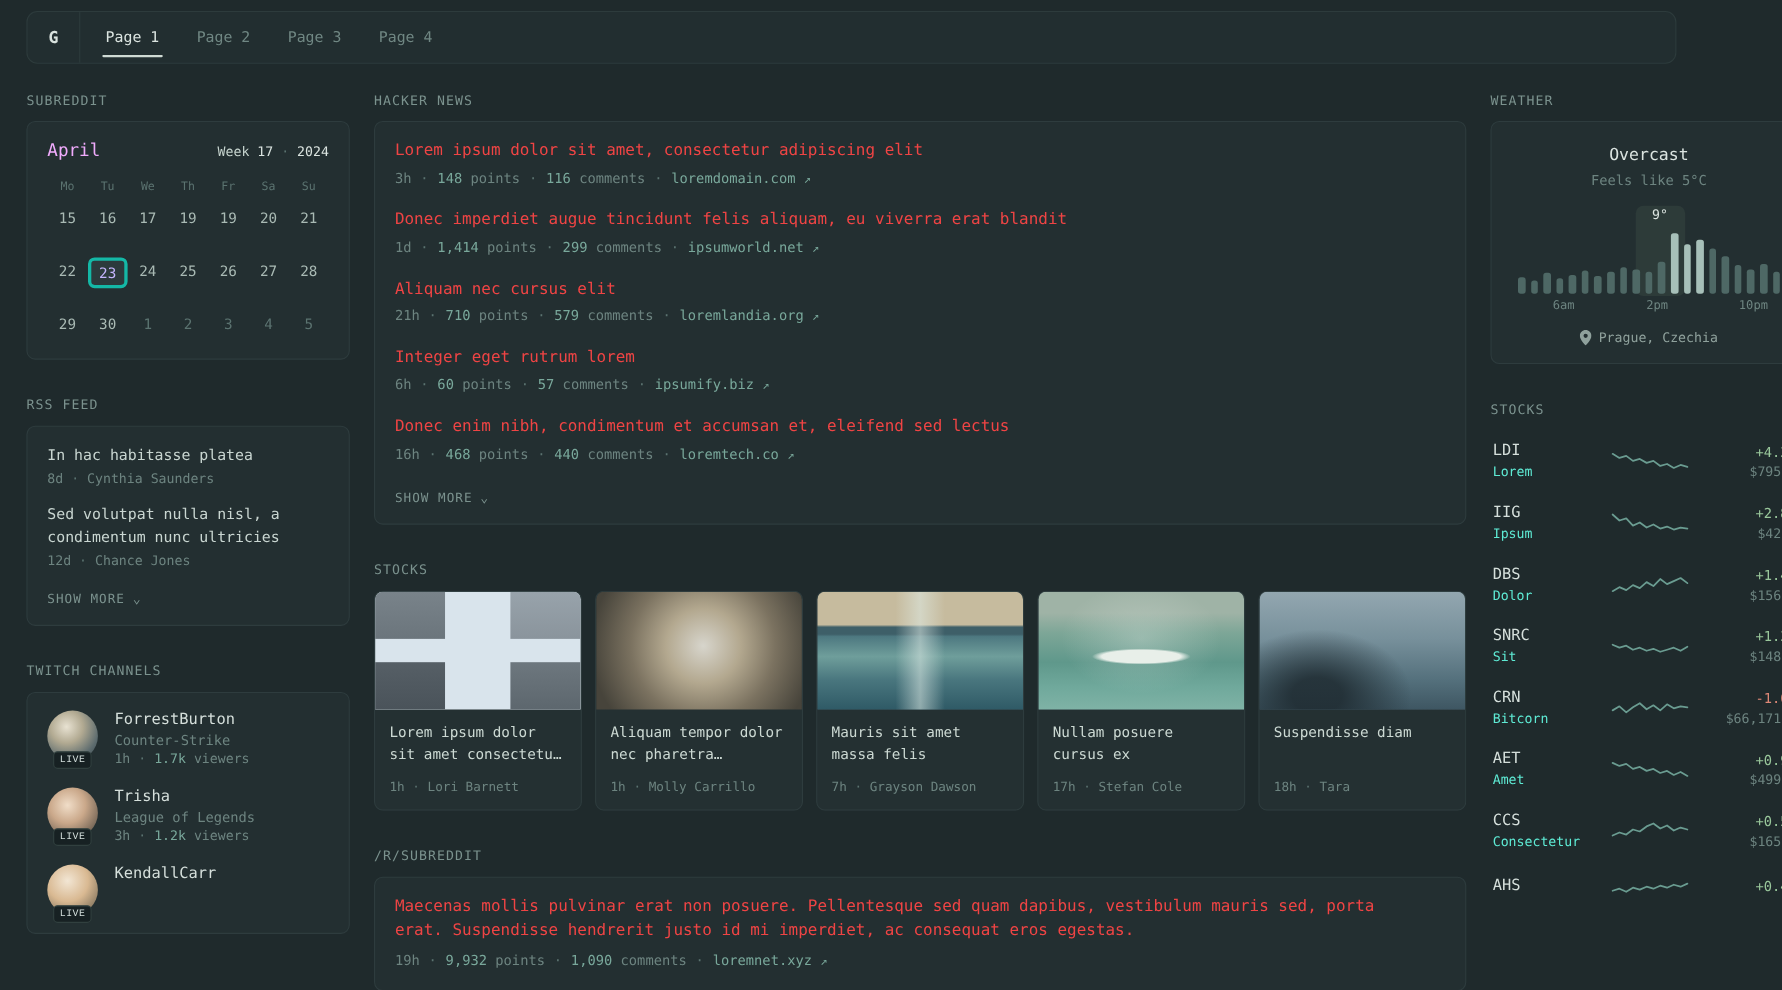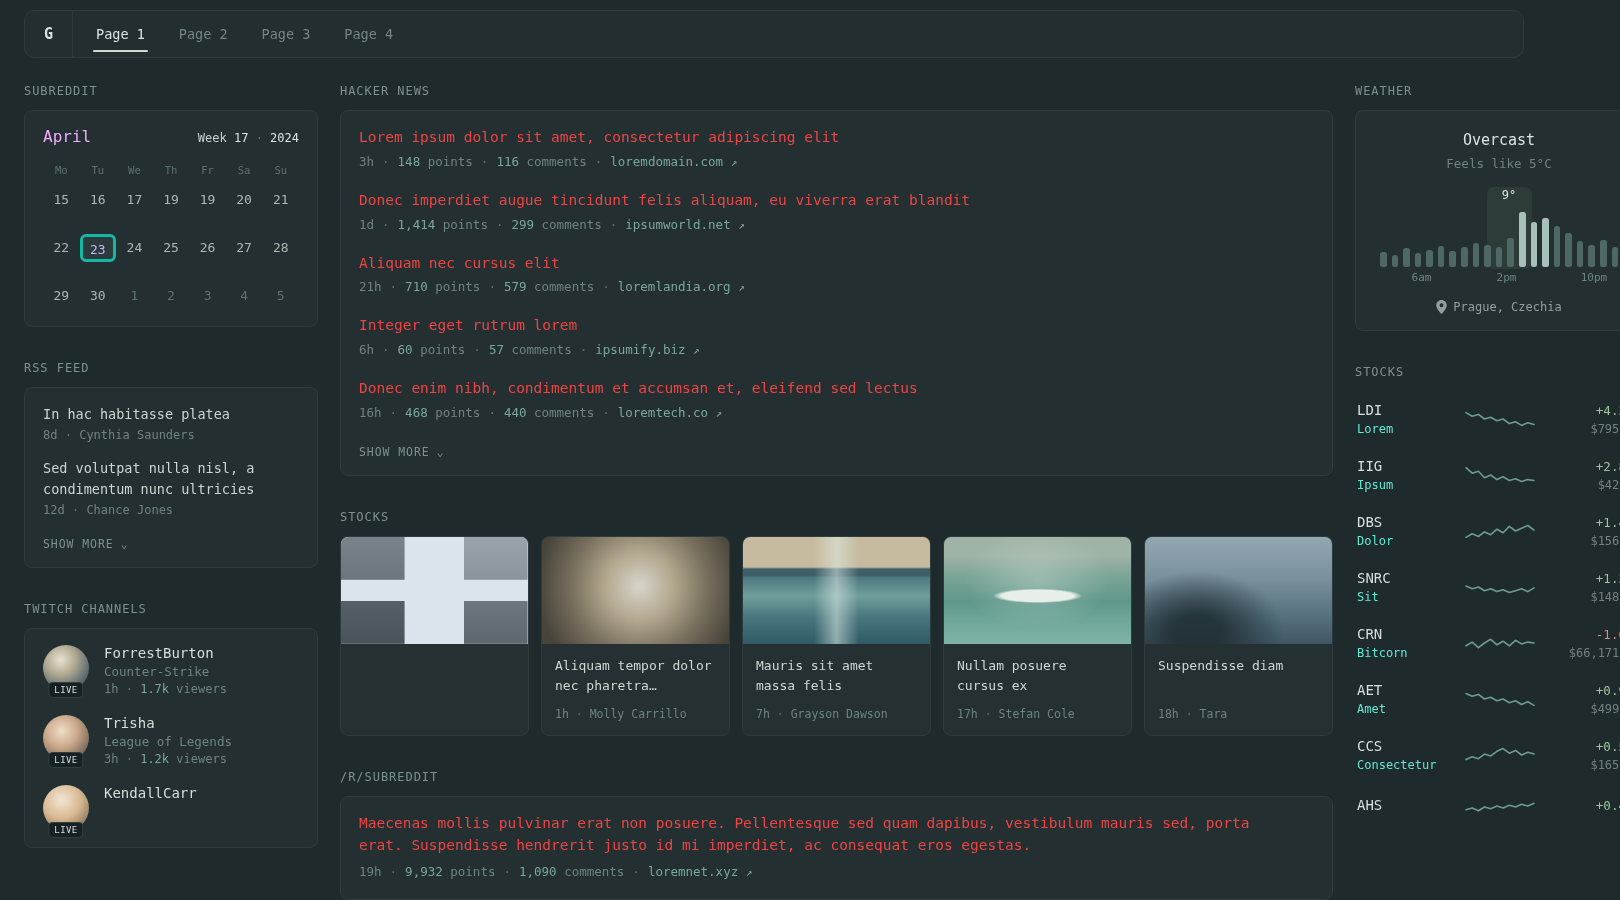--- a/index.html
+++ b/index.html
@@ -104,21 +104,21 @@
   .tw-row:last-child { margin-bottom: 0; }
   .tw-avatar-wrap { position: relative; flex: 0 0 46px; }
   .tw-avatar { width: 46px; height: 46px; border-radius: 50%; }
   [data-avatar="a1"] { background: radial-gradient(circle at 38% 32%, #e8e2d2, #b2aa92 35%, #5c6b6e 70%, #333f44); }
   [data-avatar="a2"] { background: radial-gradient(circle at 40% 35%, #f0ddc8, #caa88a 40%, #7a6a5a 75%, #463d34); }
   [data-avatar="a3"] { background: radial-gradient(circle at 40% 32%, #f2e6d4, #d9b992 45%, #8a7a62 80%, #4e4438); }
   .tw-live {
     position: absolute; left: 50%; transform: translateX(-50%); bottom: -7px;
     background: #172123; border: 1px solid #31403f;
     color: #d3dedb; font-size: 9px; letter-spacing: 0.05em;
-    padding: 2px 5px; border-radius: 4px;
+    padding: 2px 5px; border-radius: 4px; font-family: Liberation Mono, monospace;
   }
   .tw-name { font-size: 14px; color: #d5dfdb; }
   .tw-game { font-size: 12.5px; color: #6d8480; margin-top: 3px; }
   .tw-meta { font-size: 12px; color: #6d8480; margin-top: 3px; }
 
   
   .hn-item { margin-bottom: 21px; }
   .hn-title { display: block; font-size: 14.5px; line-height: 1.5; color: #ef4444; text-decoration: none; cursor: pointer; }
   .hn-meta { margin-top: 5px; font-size: 12.5px; color: #6d8480; display: flex; gap: 8px; flex-wrap: wrap; align-items: baseline; }
   .link { color: #79a89b; text-decoration: none; cursor: pointer; }
@@ -430,20 +430,24 @@
             </button>
         </div>
       </section>
 
       <section class="widget">
         <h2 class="w-title">STOCKS</h2>
         <div class="videos-row">
 
             <article class="v-card">
               <div class="v-thumb" data-thumb="t1"></div>
+              <div class="v-body">
+                <div class="v-title">Lorem ipsum dolor sit amet consectetu…</div>
+                <div class="v-meta"><span>1h</span> <span class="sep">·</span> <span>Lori Barnett</span></div>
+              </div>
             </article>
 
             <article class="v-card">
               <div class="v-thumb" data-thumb="t2"></div>
               <div class="v-body">
                 <div class="v-title">Aliquam tempor dolor nec pharetra…</div>
                 <div class="v-meta"><span>1h</span> <span class="sep">·</span> <span>Molly Carrillo</span></div>
               </div>
             </article>
 

